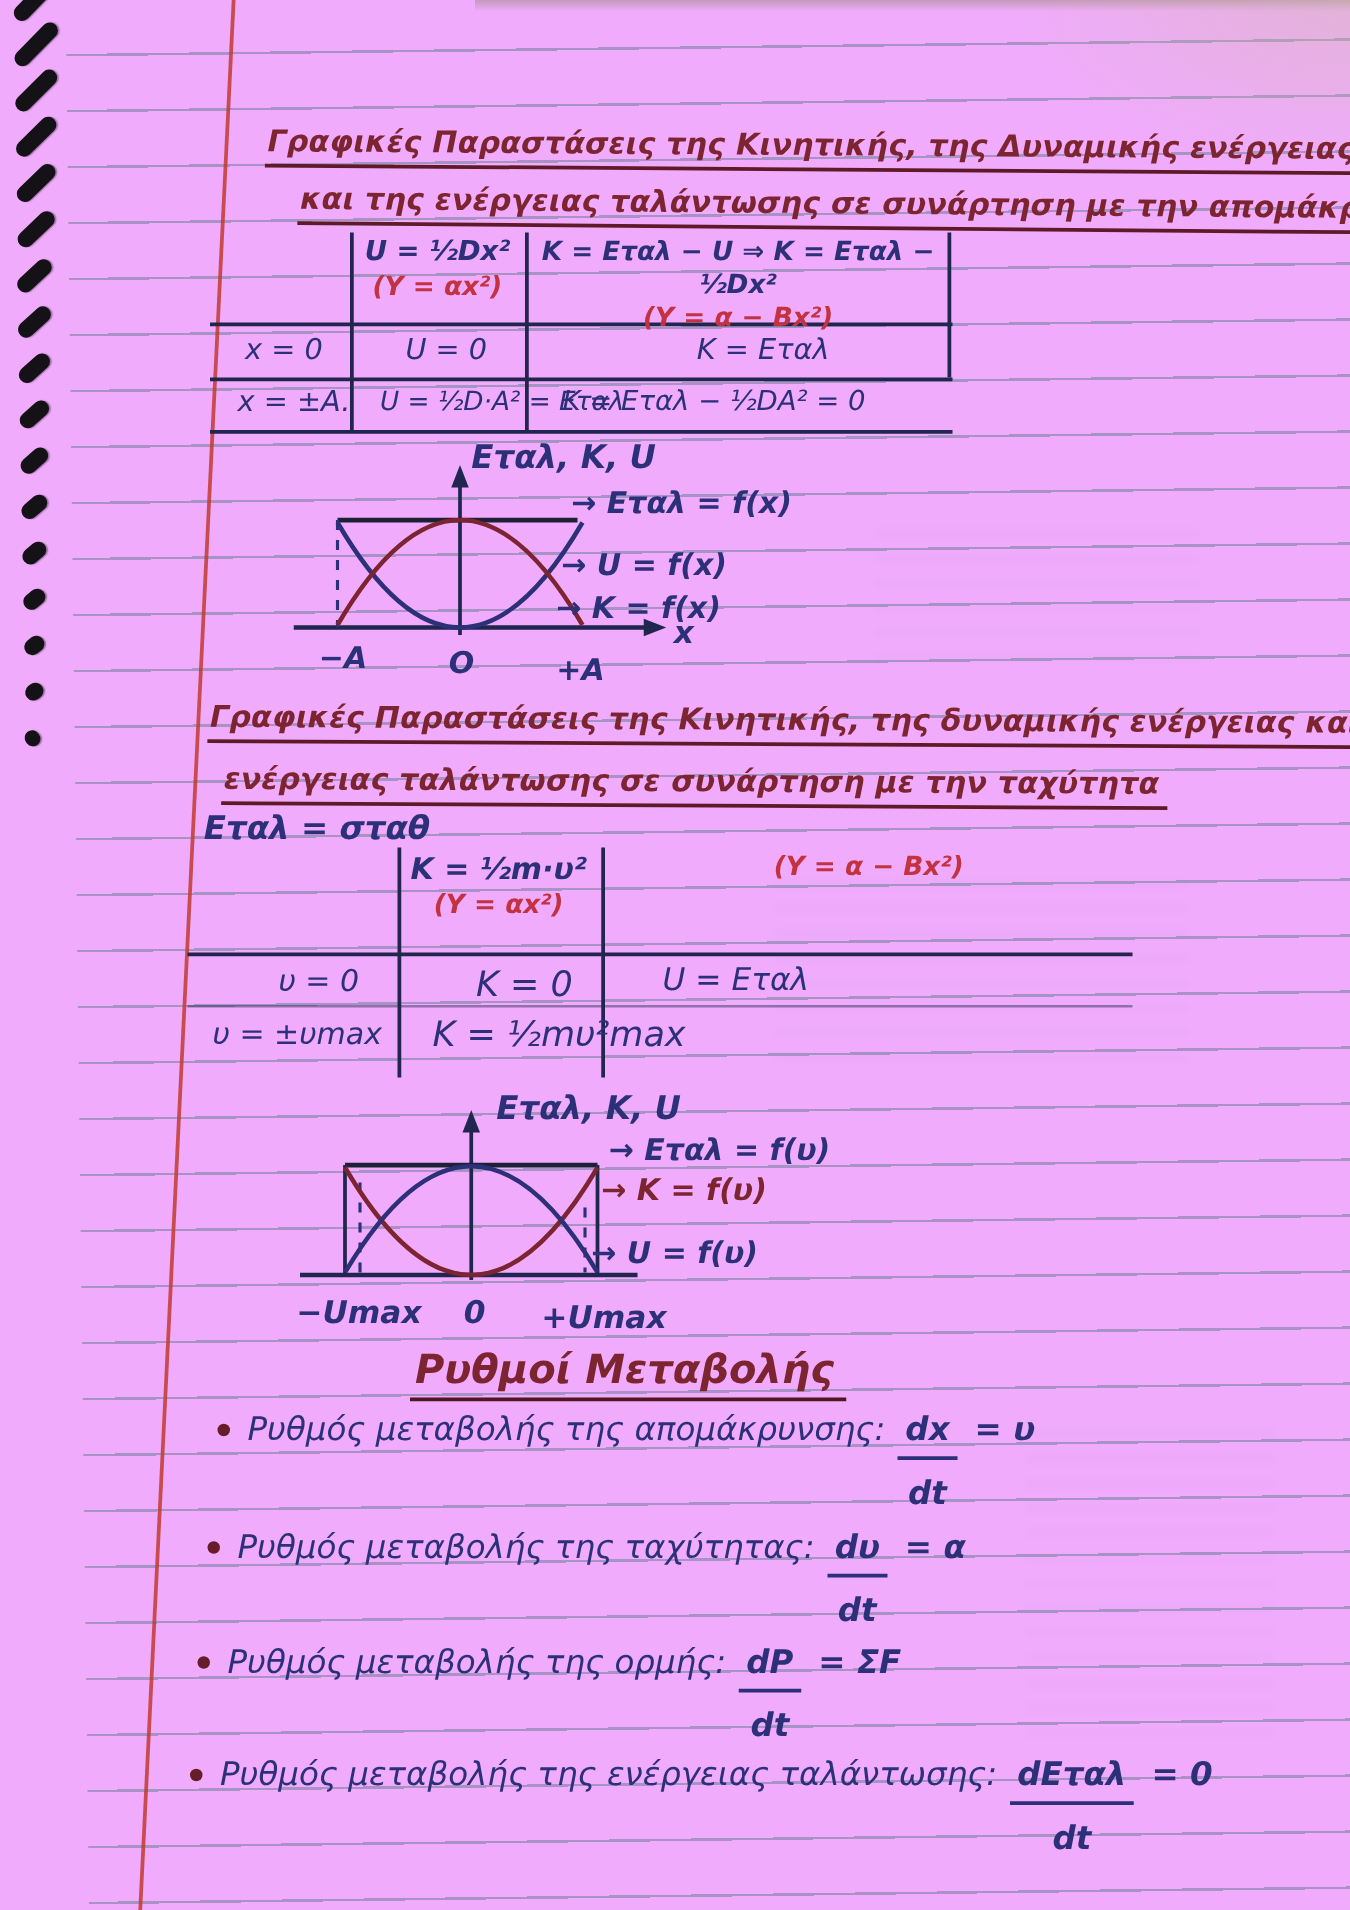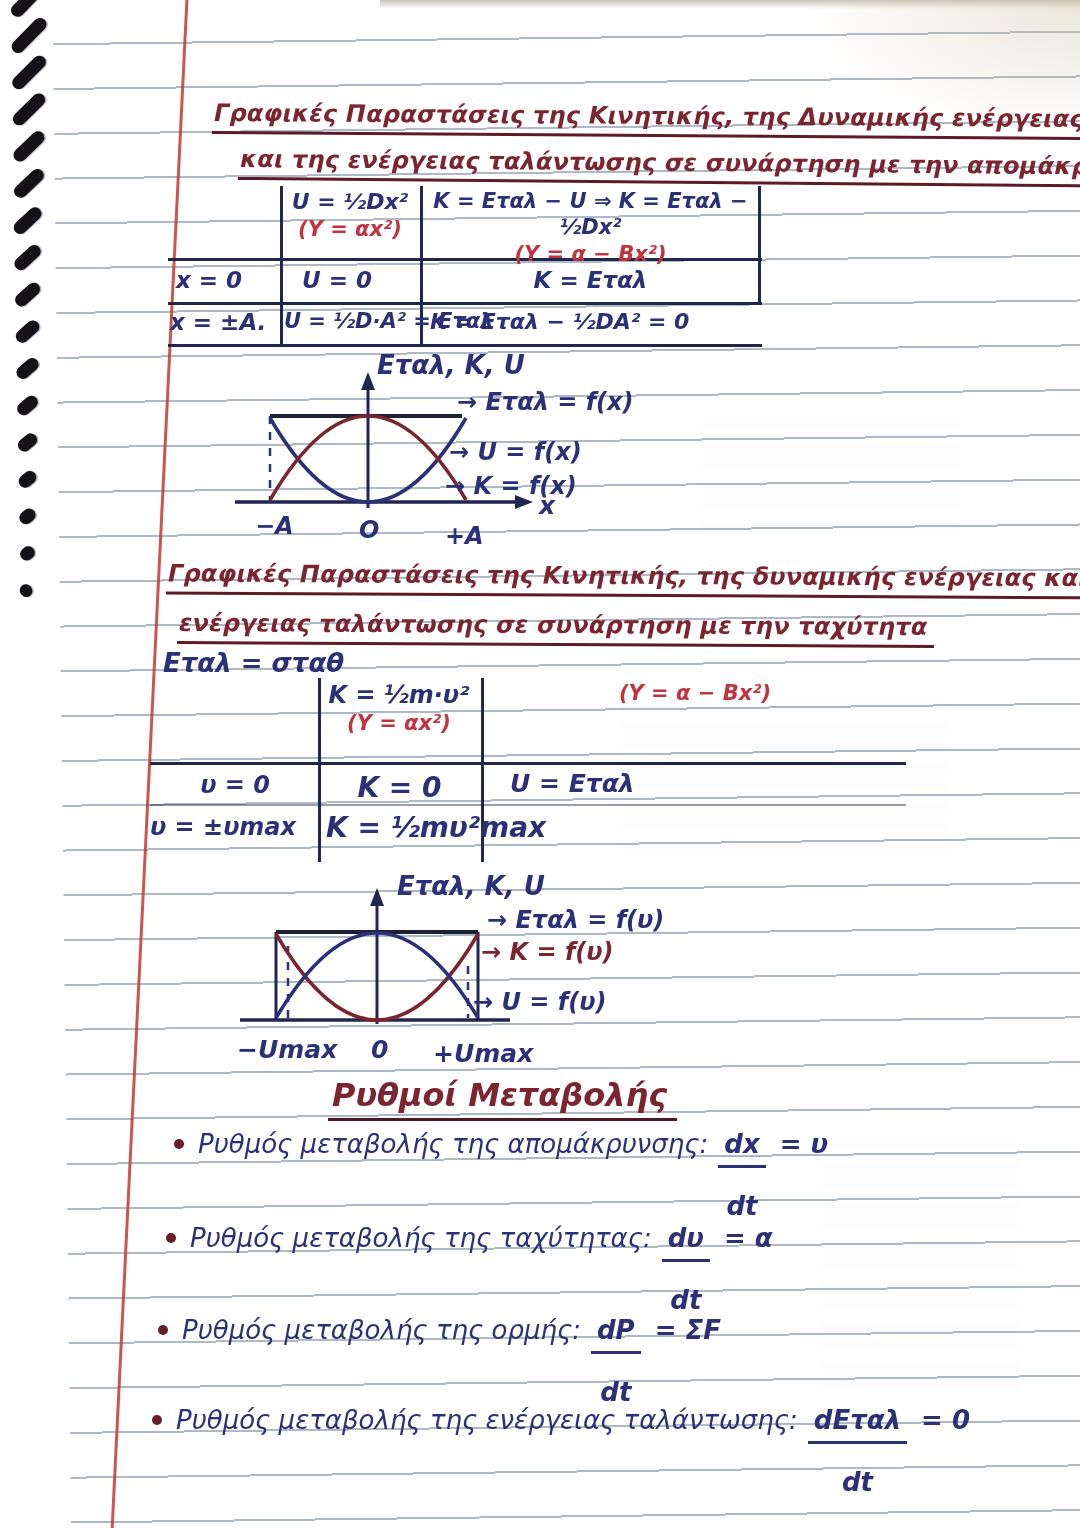--- a/index.html
+++ b/index.html
@@ -1,18 +1,18 @@
 <!DOCTYPE html>
 <html><head>
 <meta charset="utf-8">
 <style>
   html,body { margin:0; padding:0; background:#e8e5de; }
   .page {
     position:relative; width:1080px; height:1528px; overflow:hidden;
-    background:#ffffff;
+    background:#f0abfc;
     font-family:"DejaVu Sans", sans-serif;
   }
   
   .rules {
     position:absolute; left:62px; right:-20px; top:-6px; height:1560px;
     background:repeating-linear-gradient(180deg,
       transparent 0px, transparent 42.8px,
       rgba(106,128,151,.55) 42.8px, rgba(106,128,151,.55) 44.8px);
     transform:rotate(-0.7deg); transform-origin:50% 50%;
   }
@@ -46,35 +46,35 @@
   }
   .const-note { font-size:26px; font-weight:bold; }
 
   
   .tbl { position:absolute; }
   .tline { position:absolute; background:#20264d; }
   .cell { position:absolute; line-height:1.25; }
   .c-center { text-align:center; }
   .cell .main { font-size:22px; font-weight:bold; }
   .cell .sub  { font-size:21px; font-weight:bold; }
-  .rowtxt { font-size:23px; font-weight:bold; white-space:nowrap; }
+  .rowtxt { font-size:23px; font-weight:normal; white-space:nowrap;padding-left:20px; }
 
   
   .rates-heading {
     font-size:32px; font-weight:bold; border-bottom:3px solid #4f1721;
     padding:0 10px 4px 4px; white-space:nowrap;
   }
   .bullet { position:absolute; display:flex; align-items:flex-start; white-space:nowrap;margin-left:28px; }
   .dot { width:10px; height:10px; border-radius:50%; background:#661c29; margin:13px 14px 0 0; flex:0 0 auto; }
   .btxt { font-size:26px; line-height:36px; }
   .frac { display:inline-grid; grid-template-columns:max-content max-content; column-gap:14px; margin-left:10px; }
   .frac .num { grid-row:1; grid-column:1; border-bottom:3px solid #2b3078; text-align:center;
                padding:0 6px 3px; font-weight:bold; }
   .frac .rhs { grid-row:1; grid-column:2; font-weight:bold; }
-  .frac .den { grid-row:2; grid-column:1; text-align:center; padding-top:20px; font-weight:bold; }
+  .frac .den { grid-row:2; grid-column:1; text-align:center; padding-top:9px; font-weight:bold; }
 
   svg text { font-family:"DejaVu Sans", sans-serif; font-style:italic; }
 </style>
 </head>
 <body>
 
 <div class="page">
   <div class="rules"></div>
   <div class="top-strip"></div>
   <div class="corner-tr"></div>

